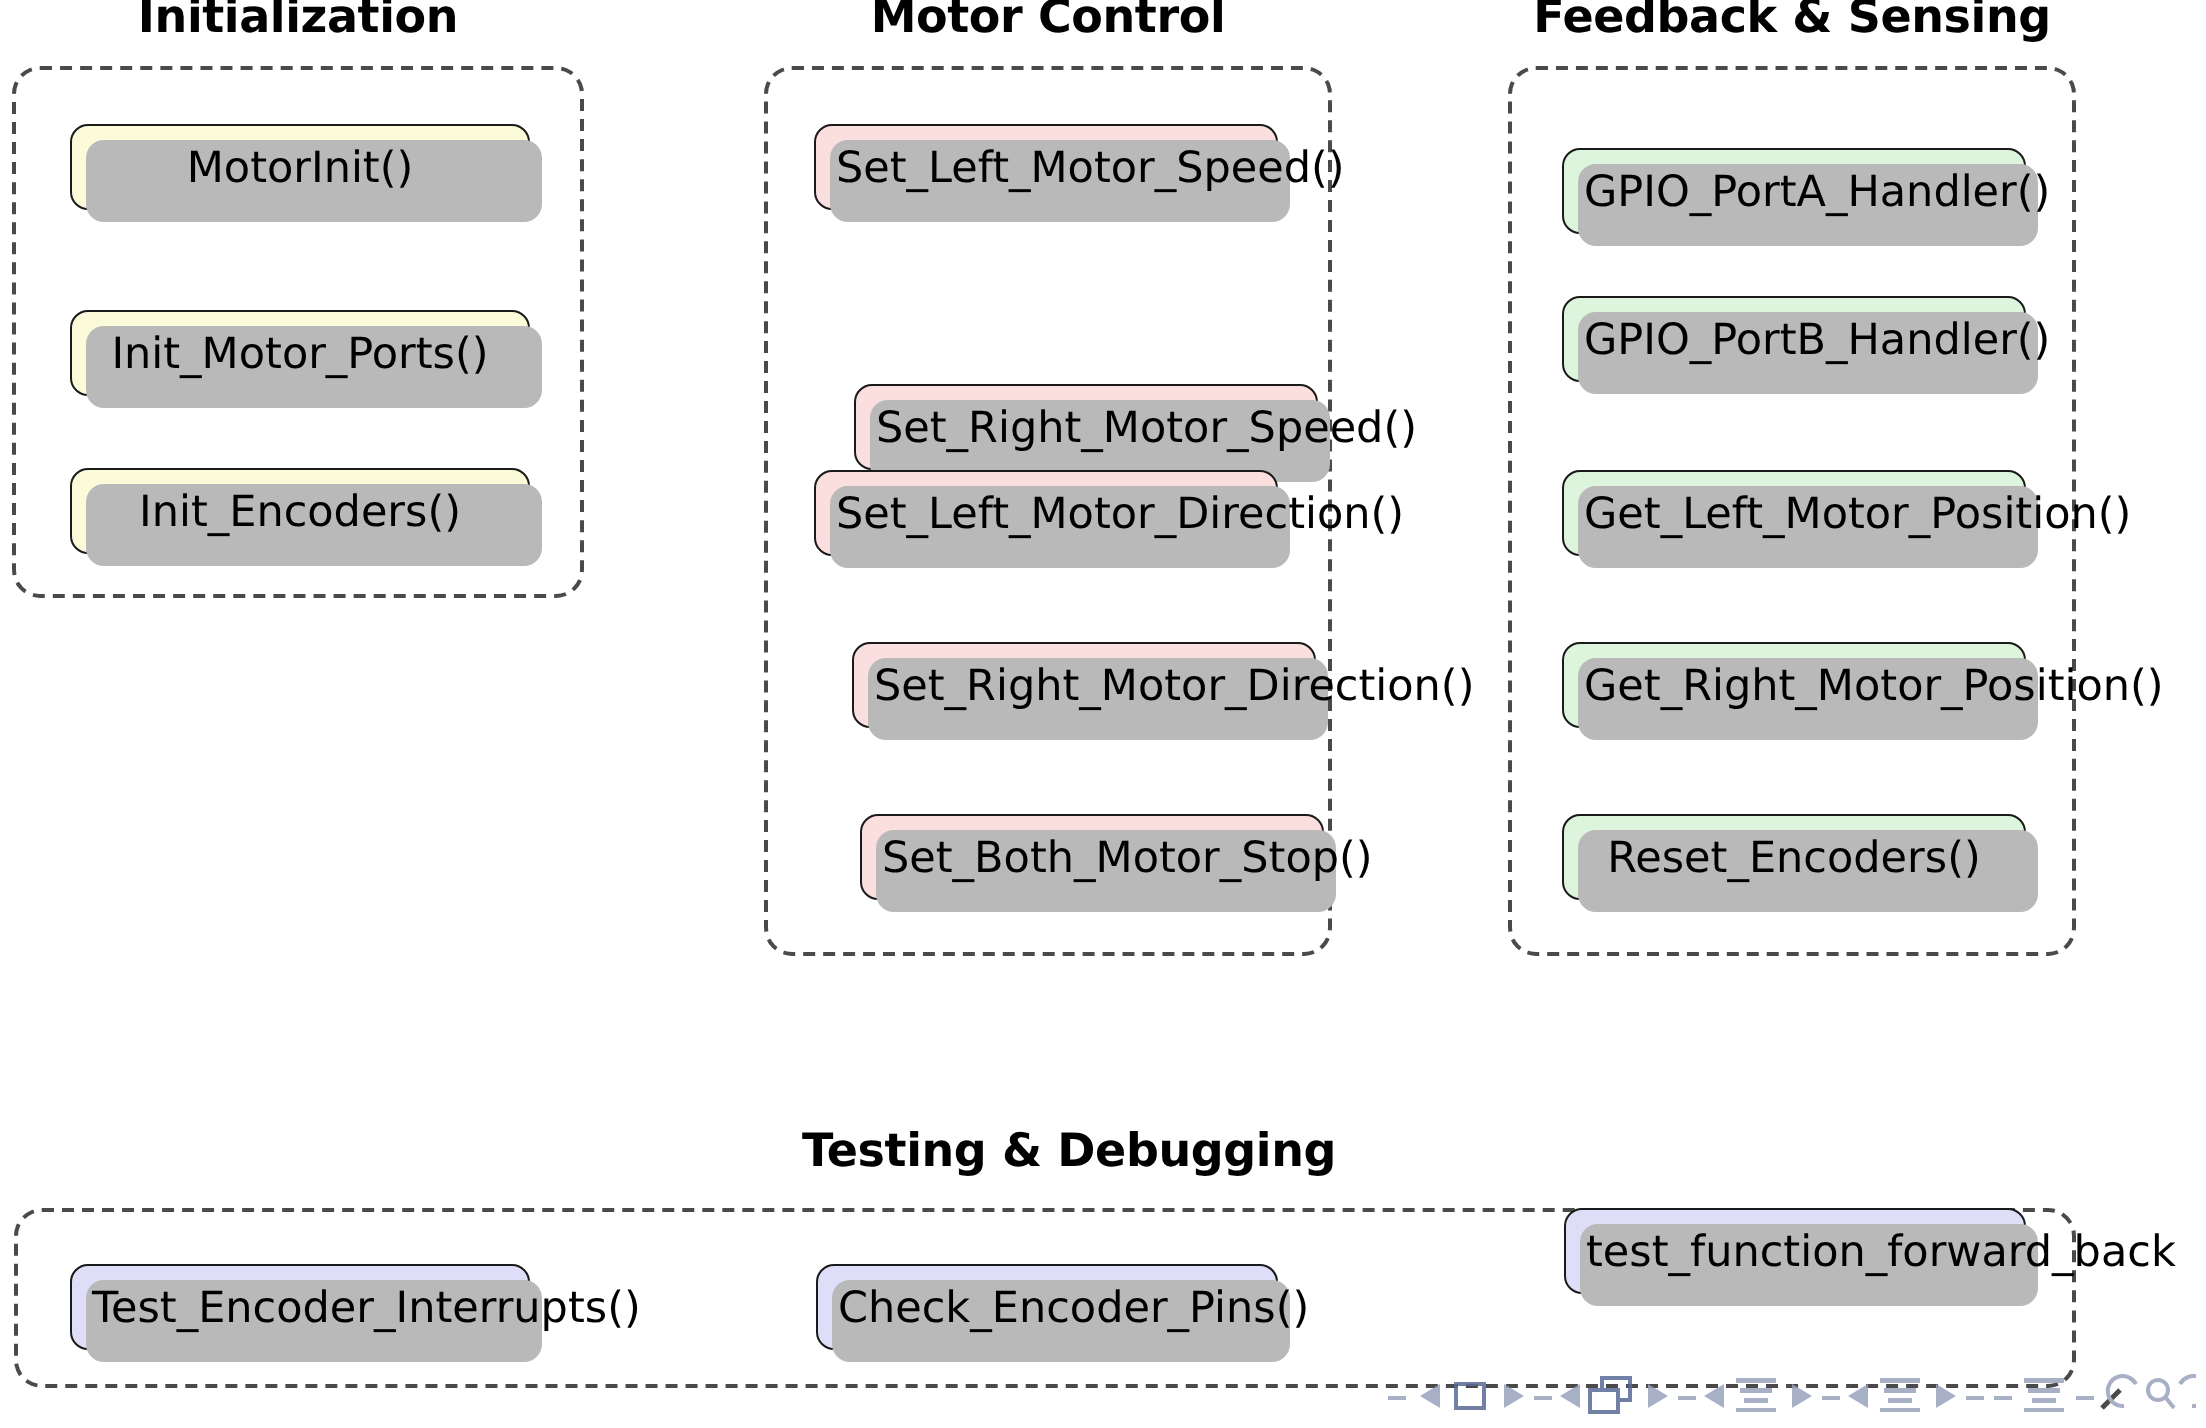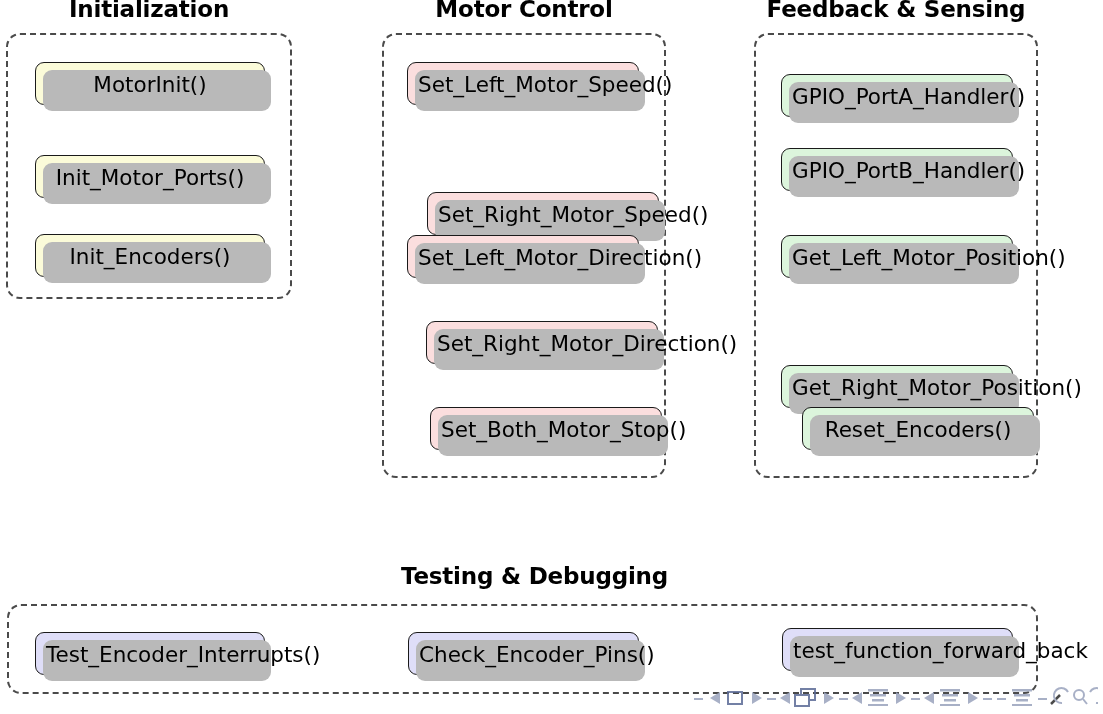--- a/index.html
+++ b/index.html
@@ -144,41 +144,41 @@
 </div>
 
 <div class="node c-green" style="left:781px; top:148px; width:232px;text-align:right;">
   <span class="node-label">GPIO_PortB_Handler()</span>
 </div>
 
 <div class="node c-green" style="left:781px; top:235px; width:232px;padding-left:12px;">
   <span class="node-label">Get_Left_Motor_Position()</span>
 </div>
 
-<div class="node c-green" style="left:781px; top:321px; width:232px;margin-top:44px;">
+<div class="node c-green" style="left:781px; top:321px; width:232px;">
   <span class="node-label">Get_Right_Motor_Position()</span>
 </div>
 
-<div class="node c-green" style="left:781px; top:407px; width:232px;margin-left:21px;">
+<div class="node c-green" style="left:781px; top:407px; width:232px;">
   <span class="node-label center">Reset_Encoders()</span>
 </div>
 
 <div class="group-title" style="left:19px; top:563px; width:1031px;">Testing &amp; Debugging</div>
 
 <div class="group-box" style="left:7px; top:604px; width:1031px; height:90px;"></div>
 
 <div class="node c-lavender" style="left:35px; top:632px; width:230px;">
   <span class="node-label">Test_Encoder_Interrupts()</span>
 </div>
 
 <div class="node c-lavender" style="left:408px; top:632px; width:231px;">
   <span class="node-label">Check_Encoder_Pins()</span>
 </div>
 
-<div class="node c-lavender" style="left:782px; top:628px; width:231px;">
+<div class="node c-lavender" style="left:782px; top:604px; width:231px;">
   <span class="node-label">test_function_forward_back</span>
 </div>
 
 <svg class="navbar" viewBox="0 0 404 24" xmlns="http://www.w3.org/2000/svg">
   <g fill="#9aa3bd" stroke="none">
 
     <rect x="0" y="14" width="9" height="2"></rect>
     <path d="M26 8 L16 14 L26 20 Z"></path>
     <rect x="34" y="8" width="14" height="12" fill="none" stroke="#5b6a96" stroke-width="2"></rect>
     <path d="M58 8 L68 14 L58 20 Z"></path>

